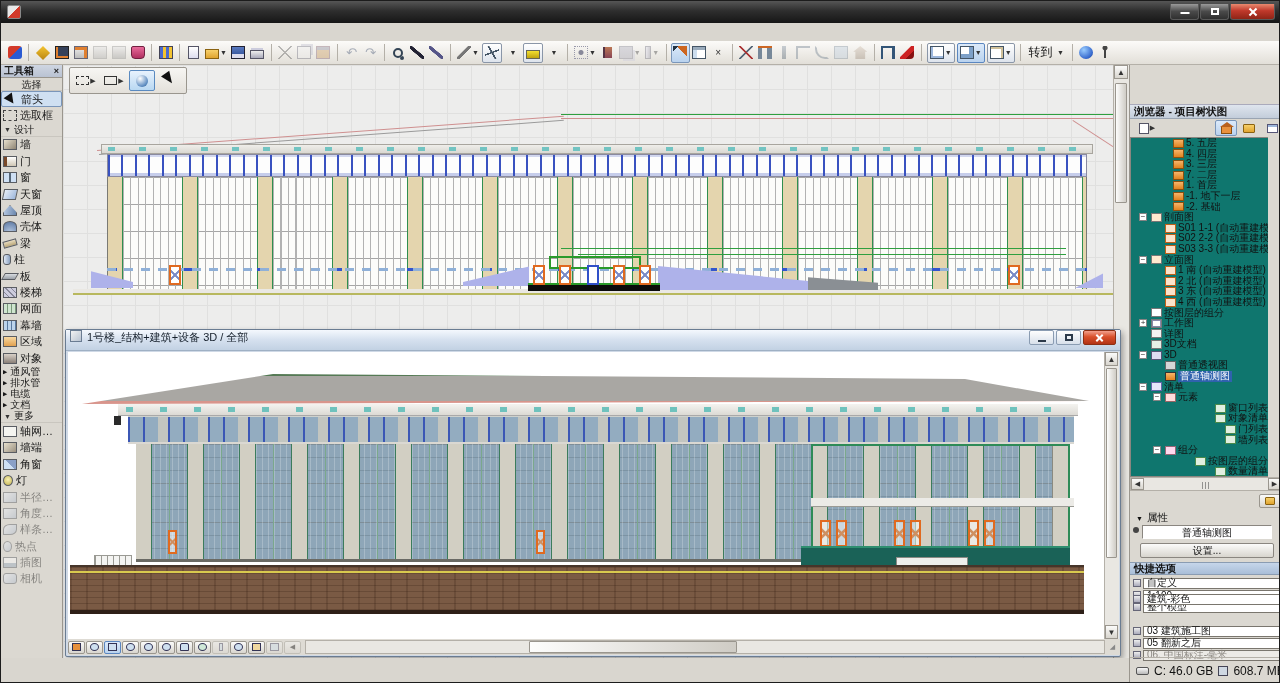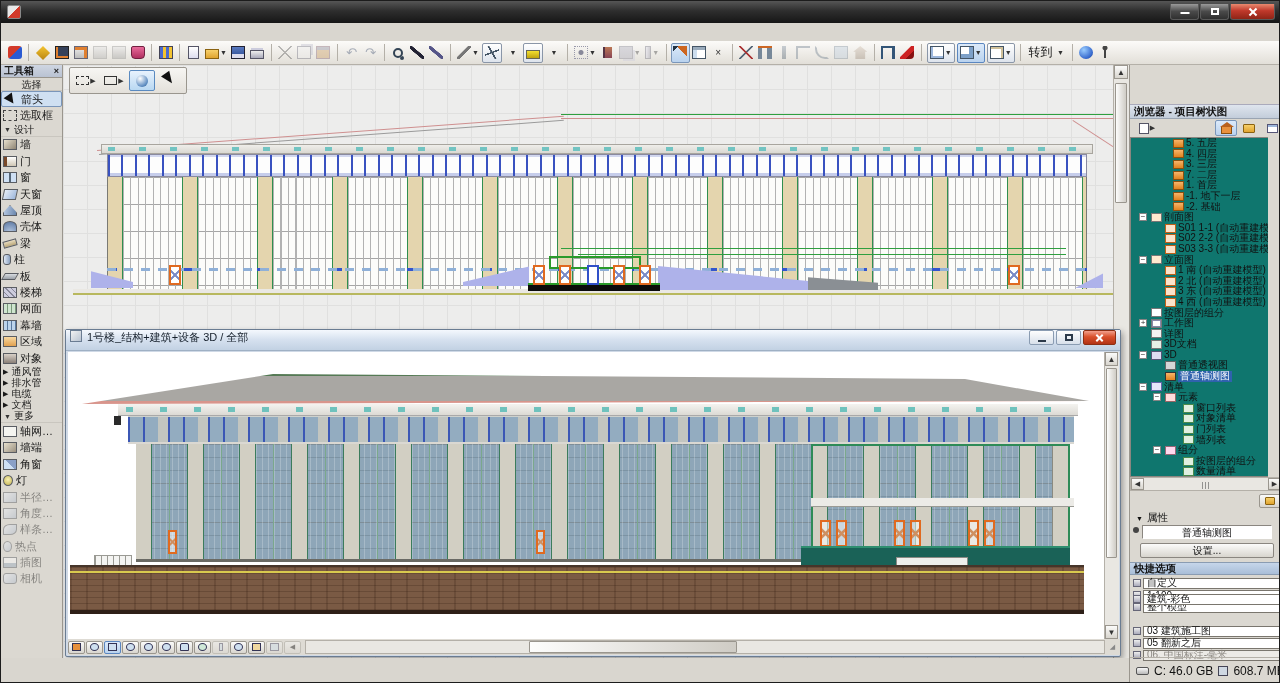--- a/index.html
+++ b/index.html
@@ -49,21 +49,21 @@
   
   .toolbox{position:absolute;left:0;top:64px;width:62px;height:593px;background:#dbd8d1;
     border-right:1px solid #9a968e;font-size:11px;color:#1a1a1a;}
   .tbx-head{height:13px;background:linear-gradient(#cfd6e2,#b9c2d2);border-bottom:1px solid #9a968e;
     display:flex;align-items:center;font-weight:bold;font-size:10px;padding:0 3px;}
   .tbx-head .x{margin-left:auto;font-size:9px;}
   .tbx-sec{height:13px;display:flex;align-items:center;padding:0 3px;font-size:10px;border-bottom:1px solid #c9c6bf;}
   .tbx-sec .tri{font-size:7px;margin-right:3px;color:#333;}
   .tbx-sel-title{height:13px;text-align:center;font-size:10px;line-height:13px;border-bottom:1px solid #c9c6bf;}
   .tbx-item{height:16.4px;display:flex;align-items:center;padding:0 2px;white-space:nowrap;overflow:hidden;}
-  .tbx-item.small{height:11px;font-size:10px;}
+  .tbx-item.small{height:11px;font-size:10px;font-family:Liberation Mono, monospace;}
   .tbx-item.on{background:#cfe0f2;border:1px solid #7a96ba;border-radius:2px;}
   .tbx-item.dis{opacity:.45;}
   .tico{display:inline-block;width:14px;height:11px;margin-right:3px;flex:none;
         border:1px solid #5a5d63;background:linear-gradient(135deg,#eef2f8,#aebacd);}
   .tico.arrow{border:none;background:none;position:relative;}
   .tico.arrow::before{content:"";position:absolute;left:3px;top:0;border:5px solid transparent;
         border-top:10px solid #111;transform:rotate(-35deg);}
   .tico.marq{background:none;border:1px dashed #444;}
 
   
@@ -193,21 +193,21 @@
   .ntb .pg{width:10px;height:11px;background:#fff;border:1px solid #556;}
   .house-ic{width:11px;height:8px;background:#e8913d;border:1px solid #8a5010;position:relative;margin-top:3px;}
   .house-ic::before{content:"";position:absolute;left:-2px;top:-5px;border:7px solid transparent;border-bottom:5px solid #b9611d;border-top:none;}
   .fold-ic{width:12px;height:9px;background:linear-gradient(#f7d06a,#e0a42f);border:1px solid #8a6210;border-radius:1px;}
   .card-ic{width:11px;height:9px;background:#fff;border:1px solid #557;box-shadow:inset 0 2px 0 #9db7dc;}
   .copy-ic{width:11px;height:9px;background:#eef;border:1px solid #557;box-shadow:2px -2px 0 -1px #99a;}
 
   .tree{position:absolute;left:0;top:72px;width:138px;height:340px;background:#0f766e;border:1px solid #8a8680;border-right:none;overflow:hidden;}
   .tree-vscroll{position:absolute;right:0;top:72px;width:14px;height:340px;background:#e9e7e2;border:1px solid #b4b0a8;}
   .trow{position:relative;height:10.6px;line-height:10.6px;font-size:10px;white-space:nowrap;display:flex;align-items:center;}
-  .p1{padding-left:20px;}.p2{padding-left:34px;}.p3{padding-left:42px;}.p4{padding-left:52px;}
+  .p1{padding-left:20px;}.p2{padding-left:34px;}.p3{padding-left:42px;}.p4{padding-left:52px;justify-content:flex-end;}
   .exp{position:absolute;top:1px;width:8px;height:8px;border:1px solid #848484;background:#fff;color:#333;
        font-size:8px;line-height:6px;text-align:center;}
   .x1{left:8px;}.x2{left:22px;}
   .tic{display:inline-block;width:11px;height:9px;margin-right:2px;flex:none;border:1px solid #777;}
   .i-story{background:linear-gradient(#f7b46a,#e0831f);border-color:#8a5010;}
   .i-house{background:#fbe3cb;border-color:#c06018;}
   .i-sec{background:#ffe9cf;border-color:#777;}
   .i-int{background:#fff;}
   .i-ws{background:#fff;box-shadow:inset 0 0 0 1px #88a;}
   .i-det{background:#f2f2f2;}

